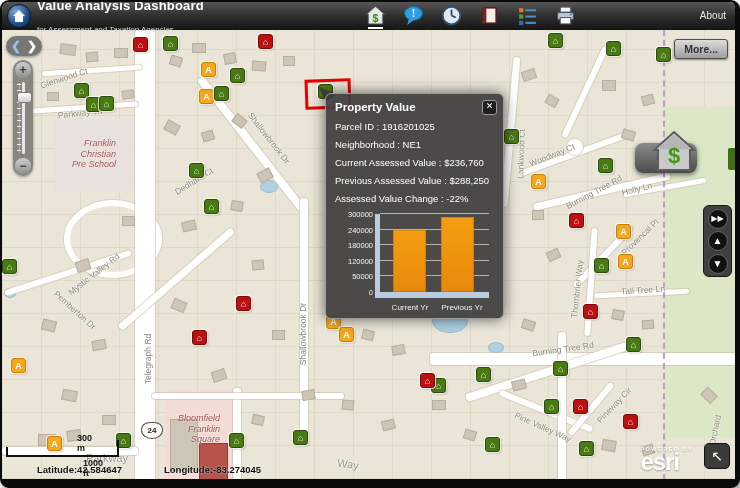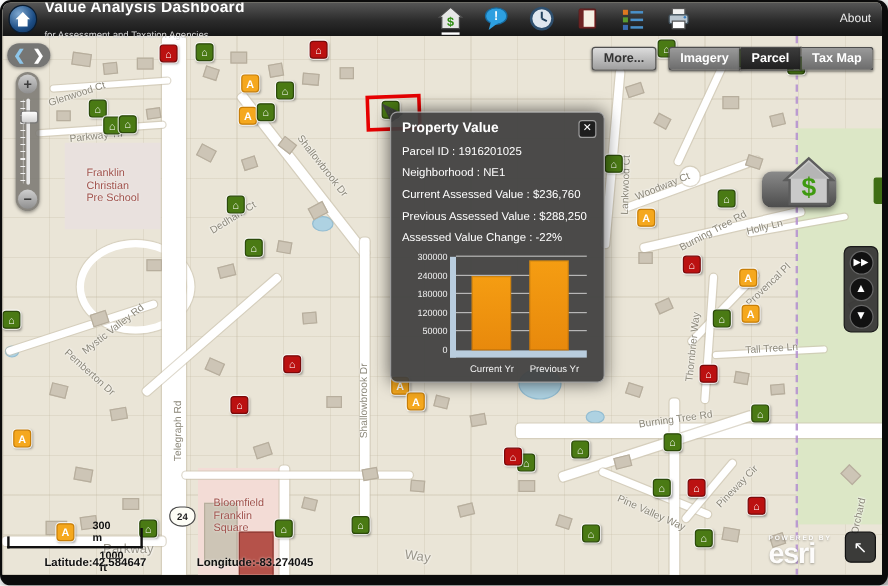--- a/index.html
+++ b/index.html
@@ -28,22 +28,22 @@
   .pond{background:#aed2e2;border:1px solid #93bdd2;border-radius:50%;}
   .road{background:#fff;box-shadow:0 0 0 1px rgba(200,192,172,.6);border-radius:3px;}
   .ring{border:6px solid #fff;border-radius:50%;box-shadow:0 0 0 1px rgba(200,192,172,.5);}
   .dot{width:16px;height:16px;border-radius:50%;background:#fff;box-shadow:0 0 0 1px rgba(200,192,172,.6);}
   .bld{background:#cdc5b6;border:1px solid #b7ae9d;}
   #landmark{position:absolute;background:#b5524a;border:1px solid #8e3a34;}
   #boundary{position:absolute;width:0;border-left:2px dashed #b38fd0;opacity:.85;}
   .slabel{position:absolute;color:#8b8779;font-size:8.5px;white-space:nowrap;z-index:5;
           text-shadow:0 0 2px #fff,0 0 2px #fff;}
   .slabel.big{font-size:11px;color:#9a968a;}
-  .poi{position:absolute;color:#a0524c;font-size:9px;line-height:10.5px;text-align:left;z-index:5;
-       transform:translate(-50%,-50%);text-shadow:0 0 2px #fff;}
+  .poi{position:absolute;color:#a0524c;font-size:9px;line-height:10.5px;text-align:right;z-index:5;
+       transform:translate(-50%,-50%);text-shadow:0 0 2px #fff;font-style:italic;}
   .marker{position:absolute;width:13px;height:13px;border-radius:3px;z-index:6;cursor:pointer;
           display:flex;align-items:center;justify-content:center;color:#fff;font-size:9px;font-weight:bold;
           box-shadow:0 0 0 1px rgba(255,255,255,.75),1px 1px 2px rgba(0,0,0,.35);}
   .m-green{background:#4a7a14;border:1px solid #2c4a0a;}
   .m-red{background:#bb1111;border:1px solid #7a0a0a;}
   .m-a{background:#f5a81e;border:1px solid #c87f08;}
   #hl-box{position:absolute;border:3px solid #e60000;z-index:7;background:transparent;}
   #shield{position:absolute;left:139px;top:420px;width:20px;height:15px;background:#fdfdf6;z-index:5;
           border:1.5px solid #4a4a4a;border-radius:45% 45% 55% 55%;color:#222;font-size:8px;font-weight:bold;
           display:flex;align-items:center;justify-content:center;}
@@ -295,25 +295,20 @@
   <div id="zoomslider">
     <div class="zbtn" style="top:2px">+</div>
     <div id="zticks"></div>
     <div id="ztrack"></div>
     <div id="zthumb"></div>
     <div class="zbtn" style="top:98px">−</div>
   </div>
 
   <div id="basebtns">
     <div class="btn" id="more-btn">More...</div>
-    <div id="group">
-        <div class="btn">Imagery</div>
-        <div class="btn sel">Parcel</div>
-        <div class="btn">Tax Map</div>
-      </div>
   </div>
 
   <div id="paneltab"></div>
   <div id="tab-house">
     <svg width="44" height="42" viewBox="0 0 44 42">
       <polygon points="22,2 42,20 38,20 38,40 6,40 6,20 2,20" fill="#c9c9c9" stroke="#5d5d5d" stroke-width="2"></polygon>
       <polygon points="22,5 38,19 6,19" fill="#b5b5b5"></polygon>
       <text x="22" y="33" text-anchor="middle" font-size="22" font-weight="bold" fill="#3f9a10" font-family="Liberation Sans, sans-serif">$</text>
     </svg>
   </div>

